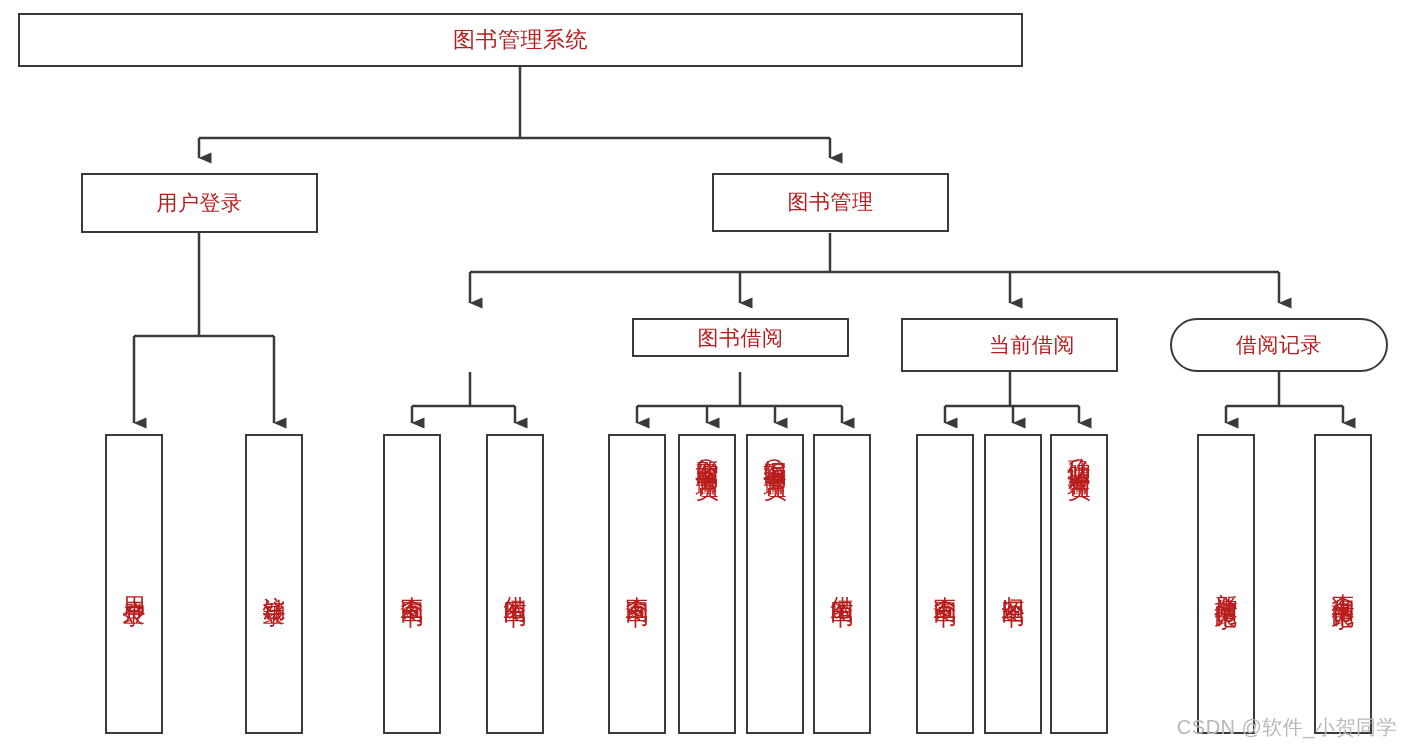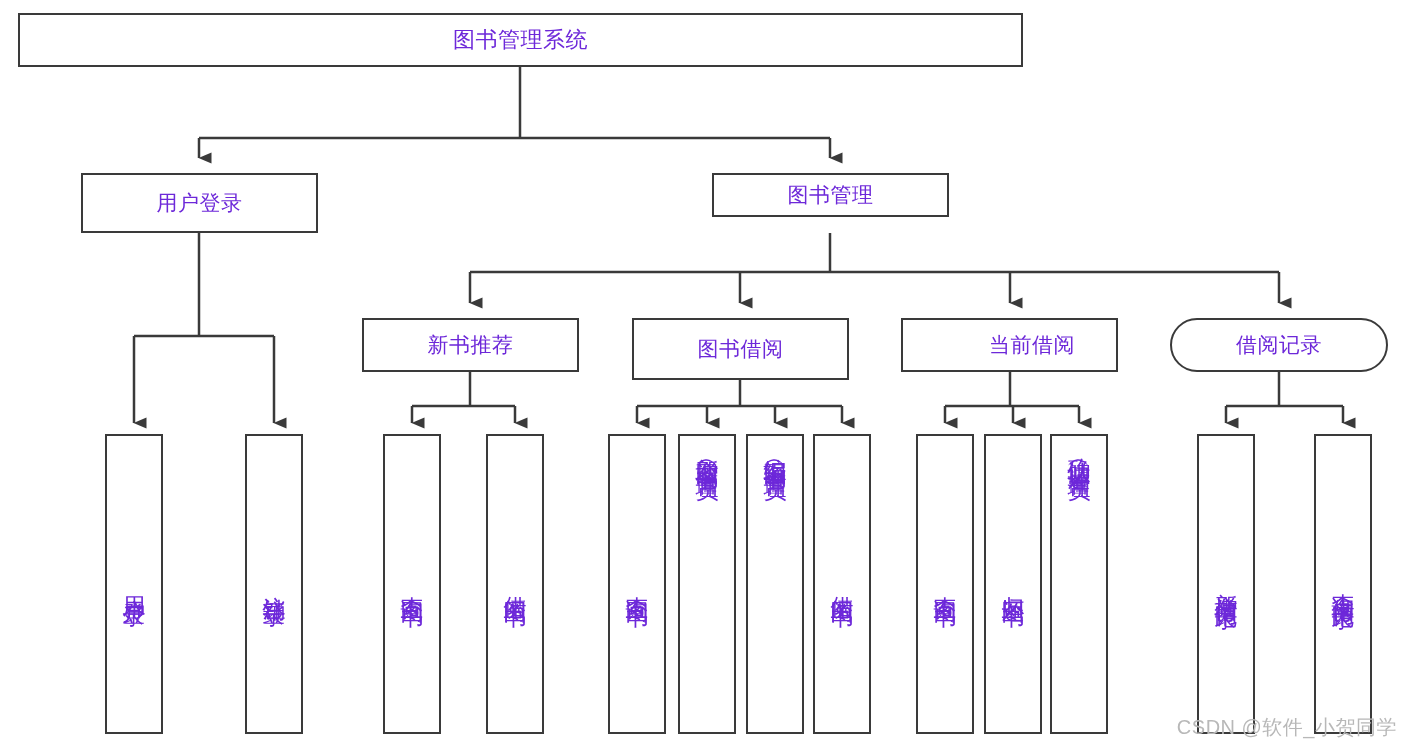--- a/index.html
+++ b/index.html
@@ -26,21 +26,21 @@
     pointer-events: none;
   }
   .node {
     position: absolute;
     box-sizing: border-box;
     border: 2.5px solid #3a3a3a;
     background: #ffffff;
     display: flex;
     align-items: center;
     justify-content: center;
-    color: #6d28d9;
+    color: #b91c1c;
   }
   .node .lbl {
     display: block;
     line-height: 1.12;
     letter-spacing: 0.5px;
   }
   
   .h-node .lbl {
     font-size: 21px;
     white-space: nowrap;
@@ -134,29 +134,26 @@
   </svg>
 
   <div class="node h-node" id="n-root" style="left:18px; top:13px; width:1005px; height:54px;">
     <span class="lbl">图书管理系统</span>
   </div>
 
   <div class="node h-node" style="left:81px; top:173px; width:237px; height:60px;">
     <span class="lbl">用户登录</span>
   </div>
 
-  <div class="node h-node" style="left:712px; top:173px; width:237px; height:44px;">
+  <div class="node h-node" style="left:712px; top:173px; width:237px; height:59px;font-family:Liberation Serif, serif;">
     <span class="lbl">图书管理</span>
   </div>
 
-  <div class="node h-node" style="left:362px; top:318px; width:217px; height:54px;">
-    <span class="lbl">新书推荐</span>
-  </div>
-
-  <div class="node h-node" style="left:632px; top:318px; width:217px; height:62px;">
+
+  <div class="node h-node" style="left:632px; top:318px; width:217px; height:39px;">
     <span class="lbl">图书借阅</span>
   </div>
 
   <div class="node h-node" style="left:901px; top:318px; width:217px; height:54px;padding-left:45px;">
     <span class="lbl">当前借阅</span>
   </div>
 
   <div class="node h-node" style="left:1170px; top:318px; width:218px; height:54px;border-radius:27px;">
     <span class="lbl">借阅记录</span>
   </div>

